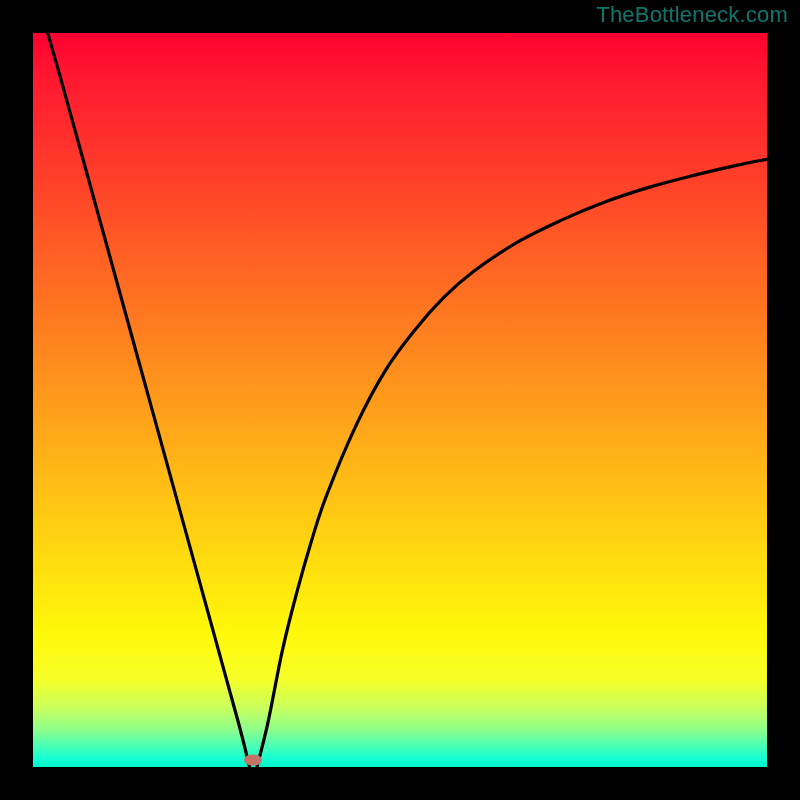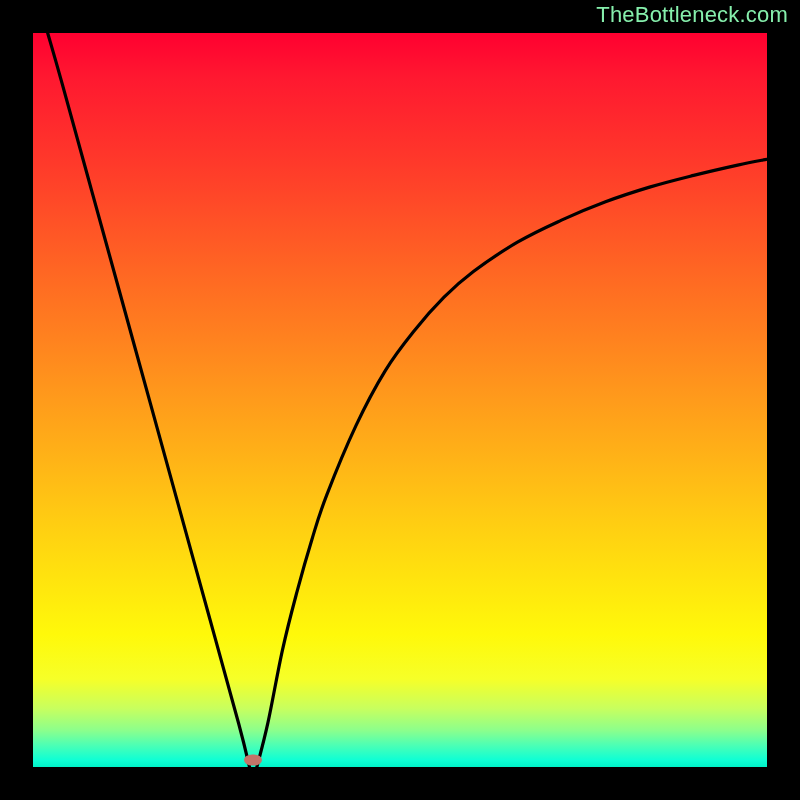--- a/index.html
+++ b/index.html
@@ -15,21 +15,21 @@
     position: relative;
     width: 800px;
     height: 800px;
     background: #000000;
     box-sizing: border-box;
   }
   .watermark {
     position: absolute;
     top: 2px;
     right: 12px;
-    color: #86efac;
+    color: #0f766e;
     font-size: 22px;
     font-weight: 500;
     letter-spacing: 0.2px;
     z-index: 5;
     user-select: none;
   }
   .plot {
     position: absolute;
     left: 33px;
     top: 33px;

